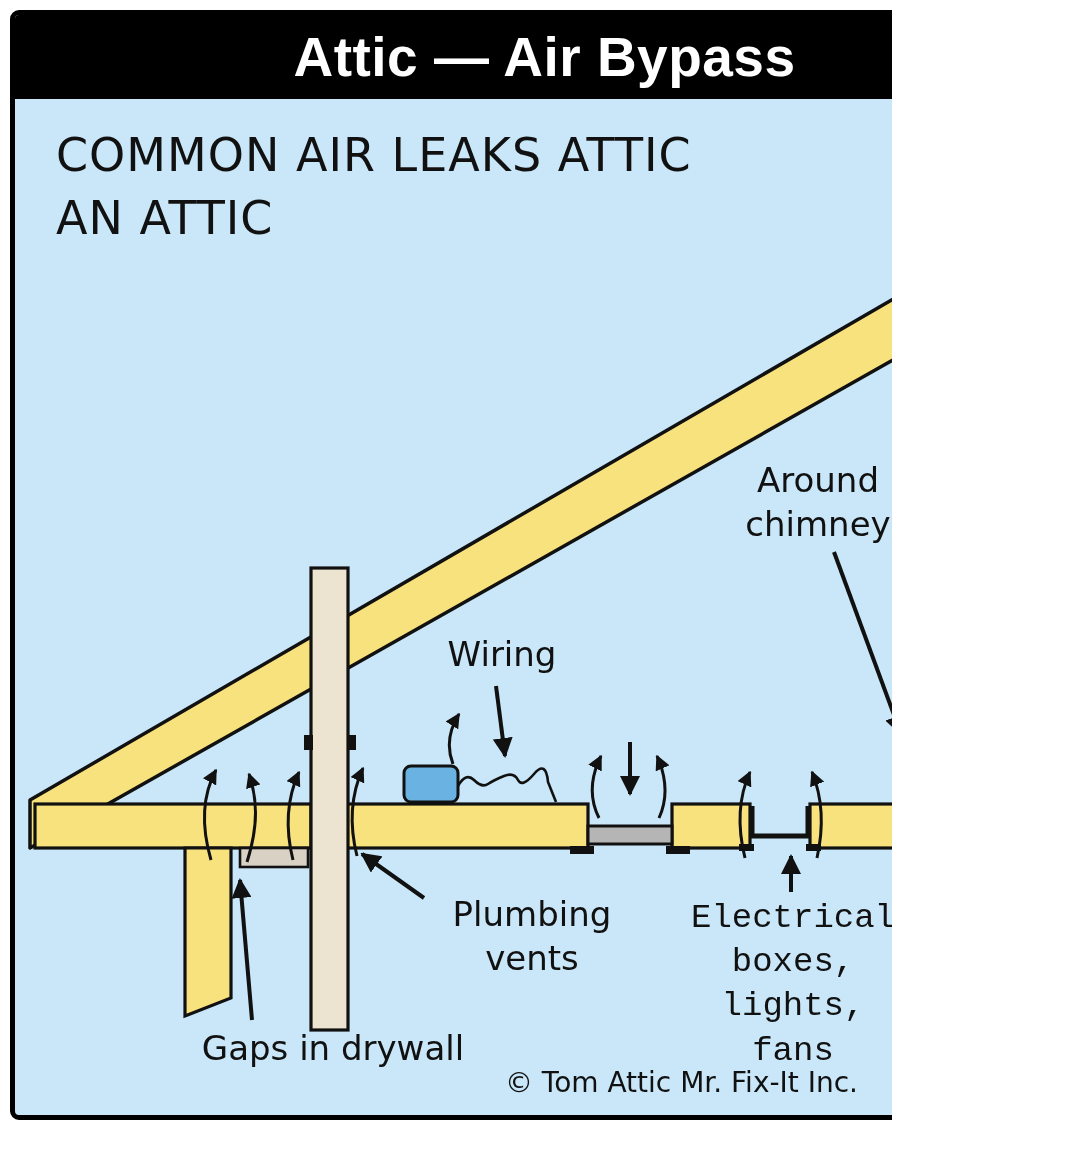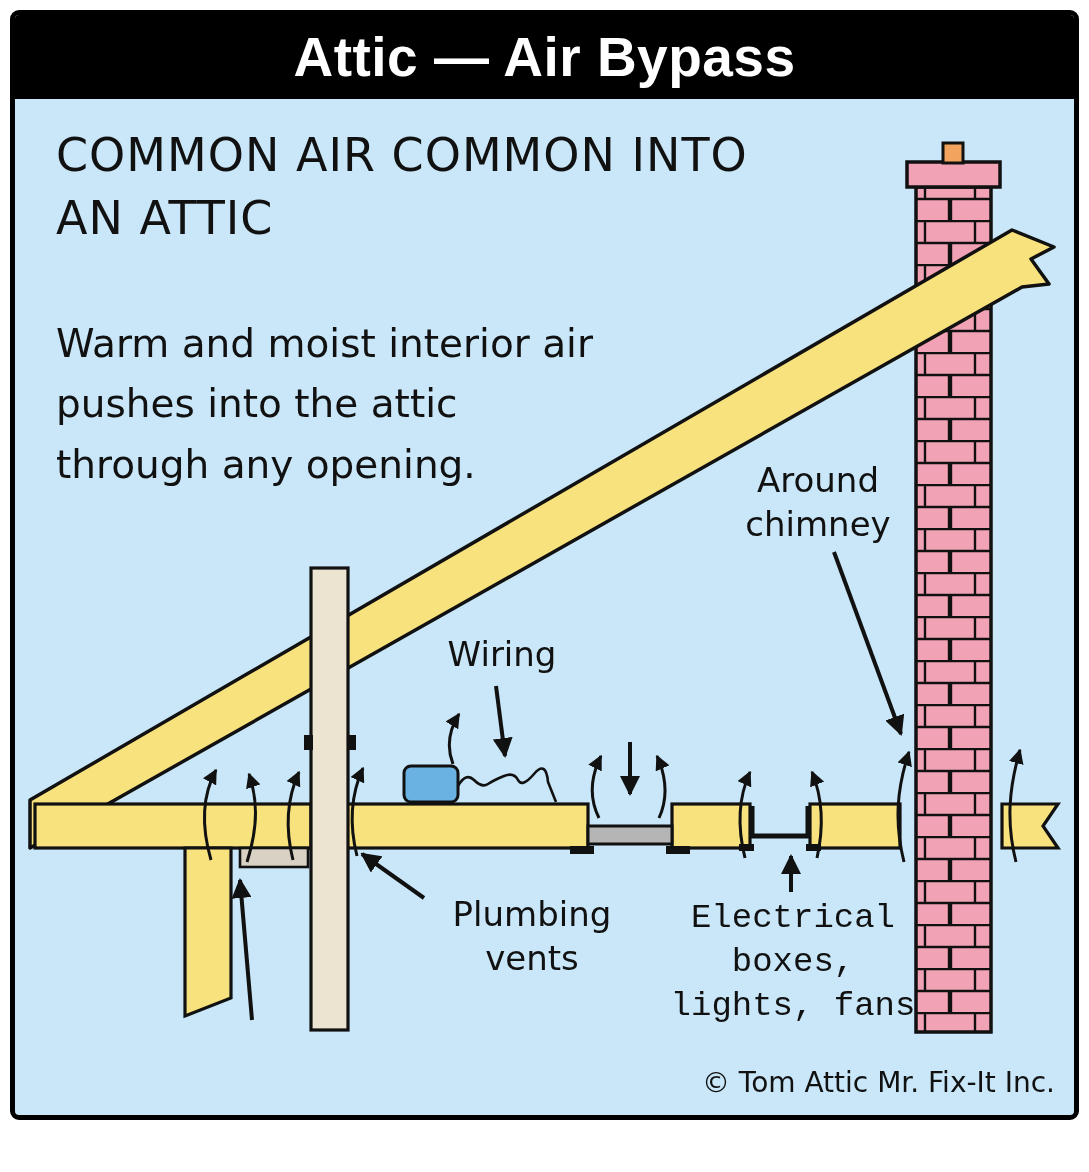--- a/index.html
+++ b/index.html
@@ -1,18 +1,18 @@
 <!DOCTYPE html>
 <html style="--page-bg: #ffffff; --diagram-bg: #c9e7f8; --title-bar-bg: #000000; --title-text: #ffffff; --wood: #f8e27d; --pipe: #ece3d1; --chimney-brick: #f2a2b5; --flue-tile: #f2a45f; --junction-box: #6ab2e2; --trap-door: #b5b5b5; --drywall: #d9d1c3; --line: #111111;"><head>
 <meta charset="utf-8">
 <style>
   * { margin:0; padding:0; box-sizing:border-box; }
   html,body { width:1089px; height:1172px; overflow:hidden; }
   body { background:var(--page-bg,#ffffff); font-family:"DejaVu Sans",sans-serif; color:#111; }
-  .page { position:relative; width:1089px; height:1172px; overflow:hidden; }
+  .page { position:relative; width:892px; height:1172px; overflow:hidden; }
 
   .frame { position:absolute; left:10px; top:10px; width:1069px; height:1110px;
            border:5px solid #000; border-radius:9px; overflow:hidden;
            background:var(--diagram-bg,#c9e7f8); z-index:1; }
   .titlebar { height:84px; background:var(--title-bar-bg,#000);
               display:flex; align-items:center; justify-content:center; }
   .titlebar span { color:var(--title-text,#fff); font-family:"Liberation Sans",sans-serif;
                    font-weight:bold; font-size:55px; letter-spacing:0.5px; }
 
   .overlay { position:absolute; left:0; top:0; width:1089px; height:1172px;
@@ -119,30 +119,28 @@
     <g fill="none" style="stroke:var(--line,#111)" stroke-width="4">
       <path d="M496,686 L505,756" marker-end="url(#mk-label)"></path>
       <path d="M630,742 L630,794" marker-end="url(#mk-label)"></path>
       <path d="M834,552 L901,734" marker-end="url(#mk-label)"></path>
       <path d="M424,898 L362,854" marker-end="url(#mk-label)"></path>
       <path d="M252,1020 L240,880" marker-end="url(#mk-label)"></path>
       <path d="M791,892 L791,856" marker-end="url(#mk-label)"></path>
     </g>
   </svg>
 
-  <div class="txt heading">COMMON AIR COMMON INTO
+  <div class="txt heading">COMMON AIR LEAKS ATTIC
 AN ATTIC</div>
-  <div class="txt body-text">Warm and moist interior air
-pushes into the attic
-through any opening.</div>
 
   <div class="txt lbl lbl-wiring">Wiring</div>
   <div class="txt lbl lbl-chimney">Around
 chimney</div>
   <div class="txt lbl lbl-plumbing">Plumbing
 vents</div>
+  <div class="txt lbl lbl-gaps">Gaps in drywall</div>
   <div class="txt lbl lbl-electrical">Electrical
 boxes,
 lights, fans</div>
 
   <div class="txt copyright">© Tom Attic Mr. Fix-It Inc.</div>
   <div class="txt figure-code">1005C</div>
 </div>
 
 </body></html>

